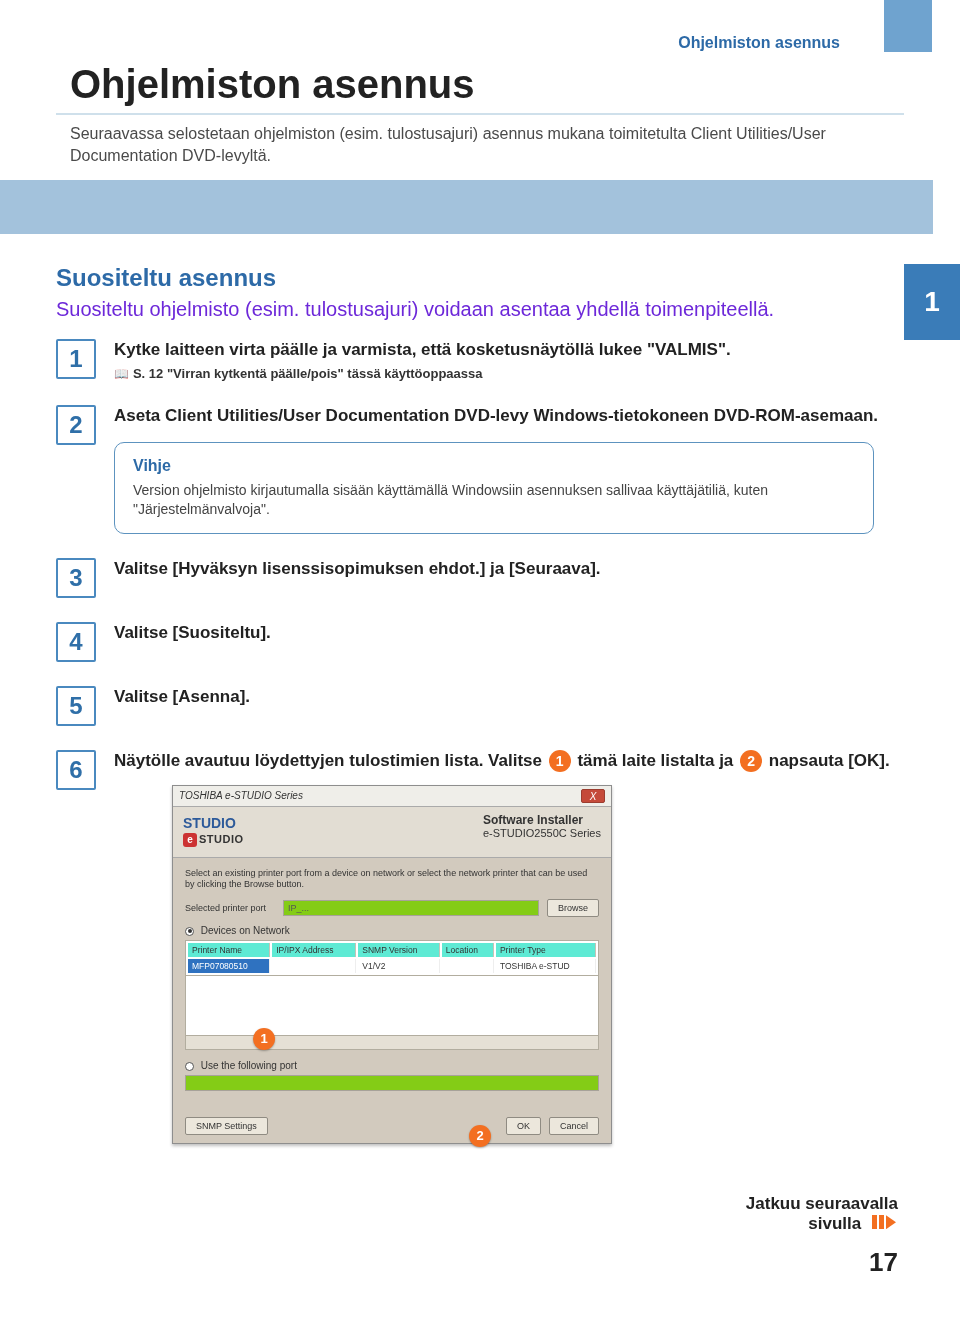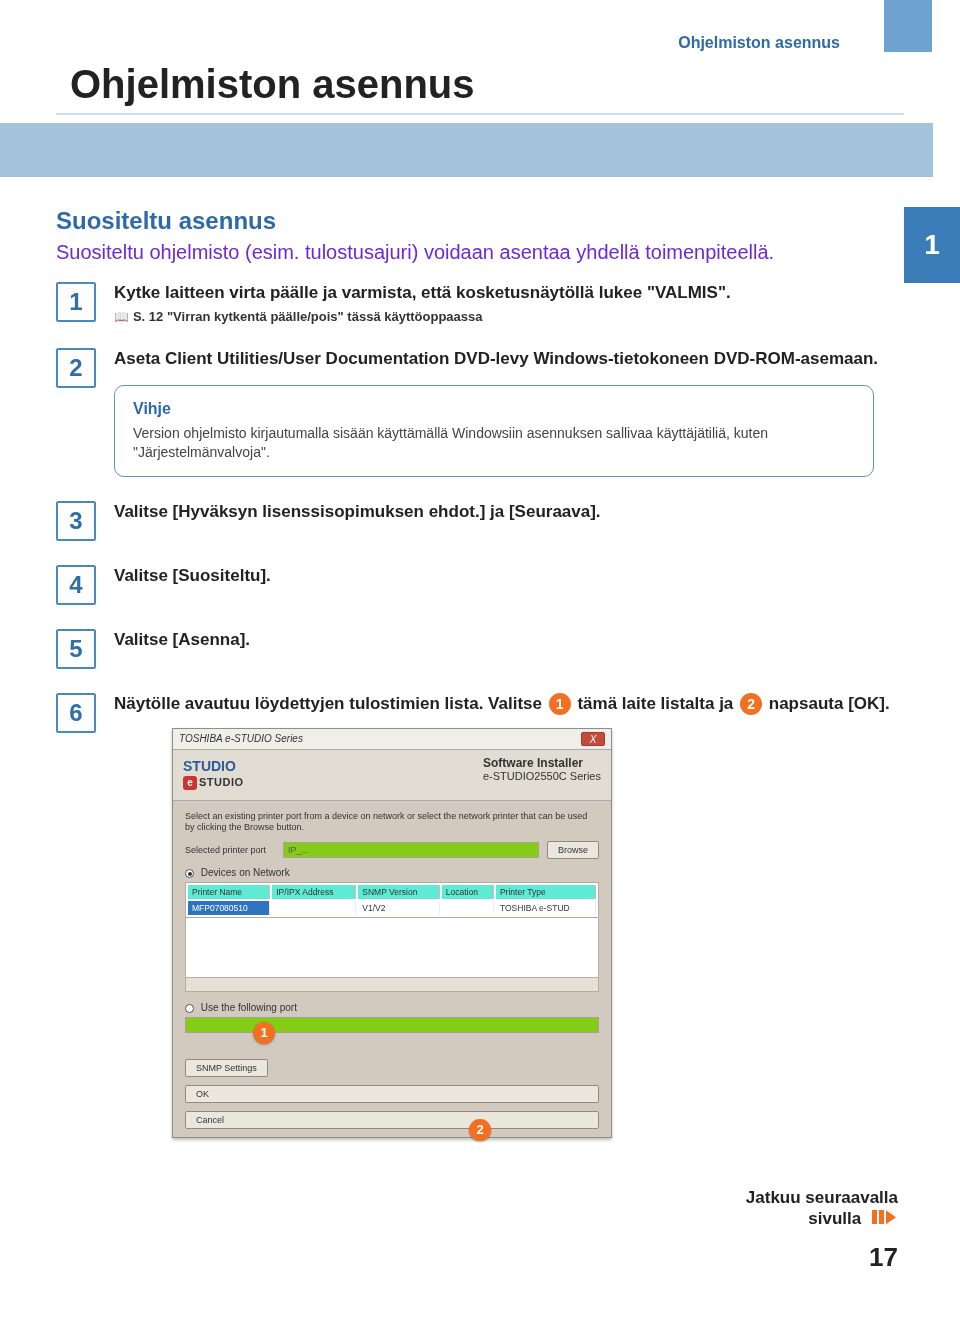--- a/index.html
+++ b/index.html
@@ -270,21 +270,20 @@
   }
   .inst-table tr.selected td:first-child { background: #2f72c0; color: #fff; }
   .scroll-area { height: 60px; background: #fff; border: 1px solid #b2ad9f; border-top: none; position: relative; }
   .scroll-bottom { height: 14px; background: #e5e0d5; border: 1px solid #b2ad9f; border-top: none; position: relative; }
   .inst-footer {
     padding: 8px 12px;
     display: flex;
     justify-content: flex-end;
     gap: 8px;
     position: relative;
-    flex-direction: column;
   }
   .inst-footer .left { margin-right: auto; }
   .callout {
     position: absolute;
     width: 22px;
     height: 22px;
     background: #f36f21;
     color: #fff;
     border-radius: 50%;
     font-weight: 800;
@@ -323,20 +322,21 @@
 <body>
 
 <div class="page">
   <div class="corner-tab"></div>
 
   <div class="breadcrumb">Ohjelmiston asennus</div>
 
   <div class="title-block">
     <h1>Ohjelmiston asennus</h1>
     <div class="hr-light"></div>
+    <div class="intro">Seuraavassa selostetaan ohjelmiston (esim. tulostusajuri) asennus mukana toimitetulta Client Utilities/User Documentation DVD-levyltä.</div>
   </div>
 
   <div class="blue-band"></div>
 
   <div class="section">
     <div class="side-tab">1</div>
     <h2>Suositeltu asennus</h2>
     <p class="lead">Suositeltu ohjelmisto (esim. tulostusajuri) voidaan asentaa yhdellä toimenpiteellä.</p>
 
     <div class="step">

